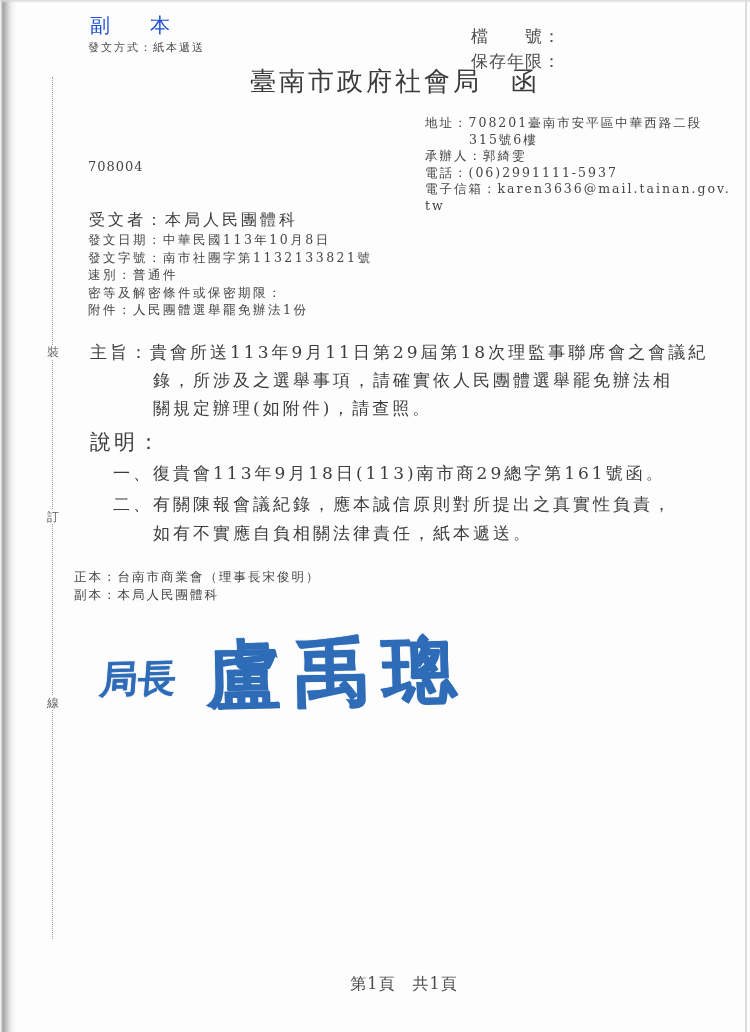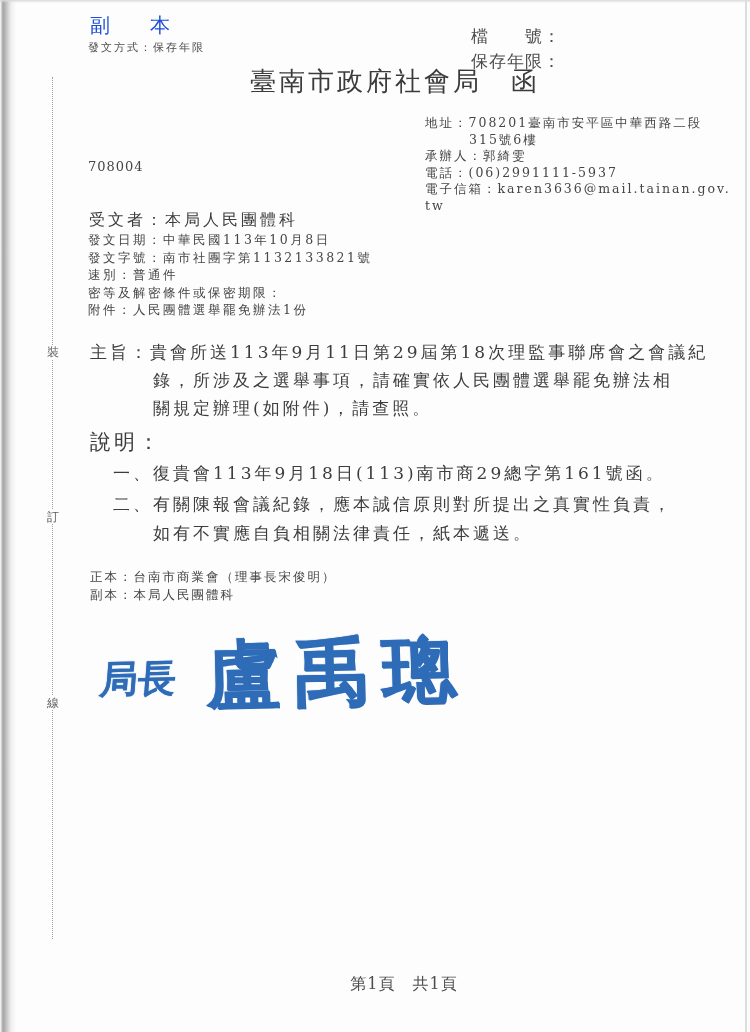--- a/index.html
+++ b/index.html
@@ -38,21 +38,21 @@
   .meta{left:88px;top:231px;font-size:12.5px;letter-spacing:2.5px;line-height:17.5px;color:#454545;}
 
   .subject{left:90px;top:338px;font-size:17px;letter-spacing:3px;line-height:28px;color:#3d3d3d;}
   .subject .cont{padding-left:63px;}
   .explain-head{left:90px;top:428px;font-size:21px;letter-spacing:3px;color:#3d3d3d;}
   .explain-line{font-size:17px;letter-spacing:3px;color:#3d3d3d;}
   .ex1{left:113px;top:462px;}
   .ex2{left:113px;top:493px;}
   .ex2c{left:153px;top:522px;}
 
-  .dist{left:90px;top:568px;font-size:12.5px;letter-spacing:2px;line-height:17.5px;color:#454545;}
+  .dist{left:74px;top:568px;font-size:12.5px;letter-spacing:2px;line-height:17.5px;color:#454545;}
 
   .signature{left:100px;top:625px;display:flex;align-items:center;
     color:var(--signature-ink,#2e6cb8);transform:rotate(-1.5deg);}
   .sig-title{font-size:38px;font-weight:bold;margin-right:30px;transform:skewX(-6deg);
     text-shadow:0 0 1px currentColor;}
   .sig-name{font-size:74px;font-weight:bold;letter-spacing:14px;
     text-shadow:0 0 1px currentColor, 1px 1px 0 currentColor;}
 
   .footer{left:0;right:0;top:974px;text-align:center;padding-left:58px;
     font-size:16px;letter-spacing:1px;color:#4c4c4c;position:absolute;}
@@ -65,21 +65,21 @@
   <div class="edge-left"></div>
   <div class="edge-top"></div>
   <div class="edge-right"></div>
 
   <div class="dotted-line"></div>
   <span class="bind-mark" style="top:345px">裝</span>
   <span class="bind-mark" style="top:510px">訂</span>
   <span class="bind-mark" style="top:696px">線</span>
 
   <div class="abs copy-label">副　本</div>
-  <div class="abs delivery">發文方式：保存年限</div>
+  <div class="abs delivery">發文方式：紙本遞送</div>
 
   <div class="abs archive">
     <div>檔　　號：</div>
     <div>保存年限：</div>
   </div>
 
   <h1 class="abs doc-title">臺南市政府社會局　函</h1>
 
   <div class="abs sender">
     <div>地址：708201臺南市安平區中華西路二段</div>

